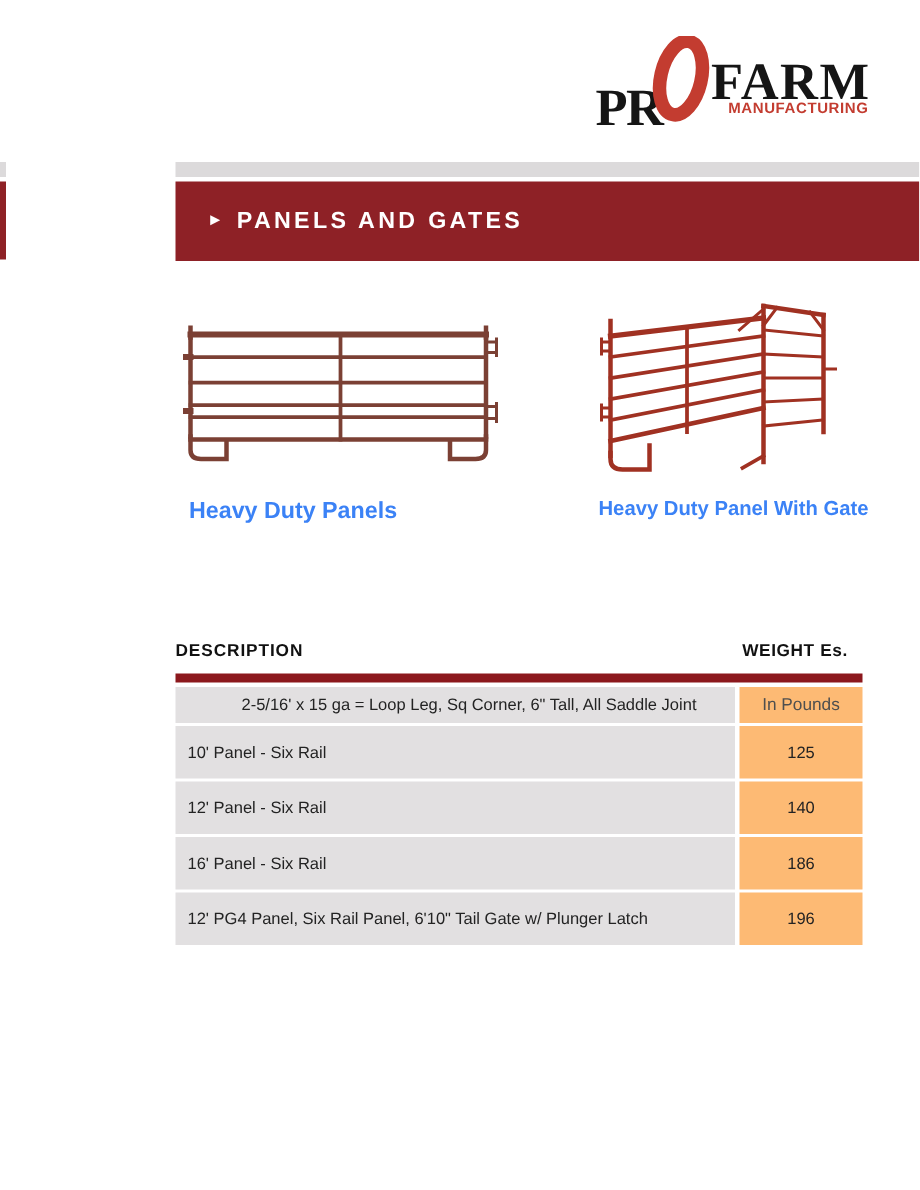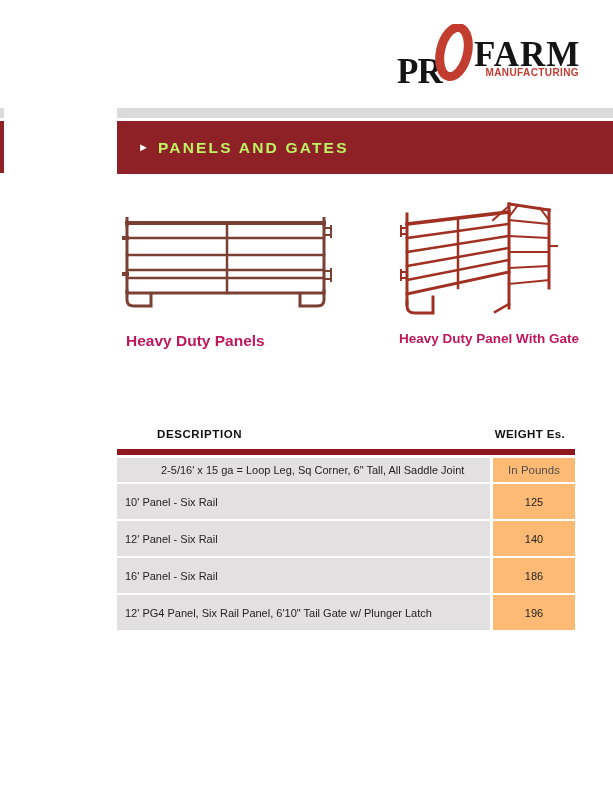--- a/index.html
+++ b/index.html
@@ -16,30 +16,30 @@
     font-size:35px;font-weight:600;color:#151515;letter-spacing:1px;line-height:1;}
   .logo-tag{position:absolute;right:0;top:44px;font-size:10px;font-weight:700;
     color:#c33c30;letter-spacing:0.4px;line-height:1;}
   
   .strip-gray{position:absolute;left:117px;top:108px;width:496px;height:10px;background:#dcdadb;}
   .sliver-gray{position:absolute;left:0;top:108px;width:4px;height:10px;background:#dcdadb;}
   .sliver-maroon{position:absolute;left:0;top:121px;width:4px;height:52px;background:#8e2126;}
   .band{position:absolute;left:117px;top:121px;width:496px;height:53px;background:#8e2126;
     display:flex;align-items:center;padding-left:21px;box-sizing:border-box;}
   .band .bullet{color:#ffffff;font-size:11px;margin-right:9px;line-height:1;}
-  .band .title{color:#bef264;font-size:15.5px;font-weight:700;letter-spacing:2.2px;line-height:1;}
+  .band .title{color:#ffffff;font-size:15.5px;font-weight:700;letter-spacing:2.2px;line-height:1;}
   
   .fig{position:absolute;}
-  .caption{position:absolute;font-weight:700;color:#be185d;line-height:1.1;}
+  .caption{position:absolute;font-weight:700;color:#3b82f6;line-height:1.1;}
   #caption-left{left:126px;top:332px;font-size:15.5px;}
   #caption-right{left:399px;top:332px;font-size:13.5px;}
   
   #spec-table{position:absolute;left:117px;top:424px;width:458px;}
   .t-head{display:flex;justify-content:space-between;align-items:flex-end;height:16px;}
-  .t-head .h-desc{font-size:11.5px;font-weight:700;color:#111;letter-spacing:0.6px;margin-left:40px;}
+  .t-head .h-desc{font-size:11.5px;font-weight:700;color:#111;letter-spacing:0.6px;}
   .t-head .h-weight{width:90px;text-align:center;font-size:11.5px;font-weight:700;color:#111;letter-spacing:0.4px;}
   .t-bar{margin-top:9px;height:6px;background:#8c181d;}
   .t-row{display:flex;margin-top:2px;}
   .t-row.sub{margin-top:3px;}
   .cell-desc{flex:1;background:#e2e0e1;margin-right:3px;padding-left:8px;
     font-size:11px;color:#232323;display:flex;align-items:center;}
   .cell-weight{width:82px;background:#fdba74;display:flex;align-items:center;justify-content:center;
     font-size:11px;color:#232323;}
   .t-row.sub .cell-desc{height:24px;padding-left:44px;}
   .t-row.sub .cell-weight{height:24px;font-size:11.5px;color:#4f4f4f;}

